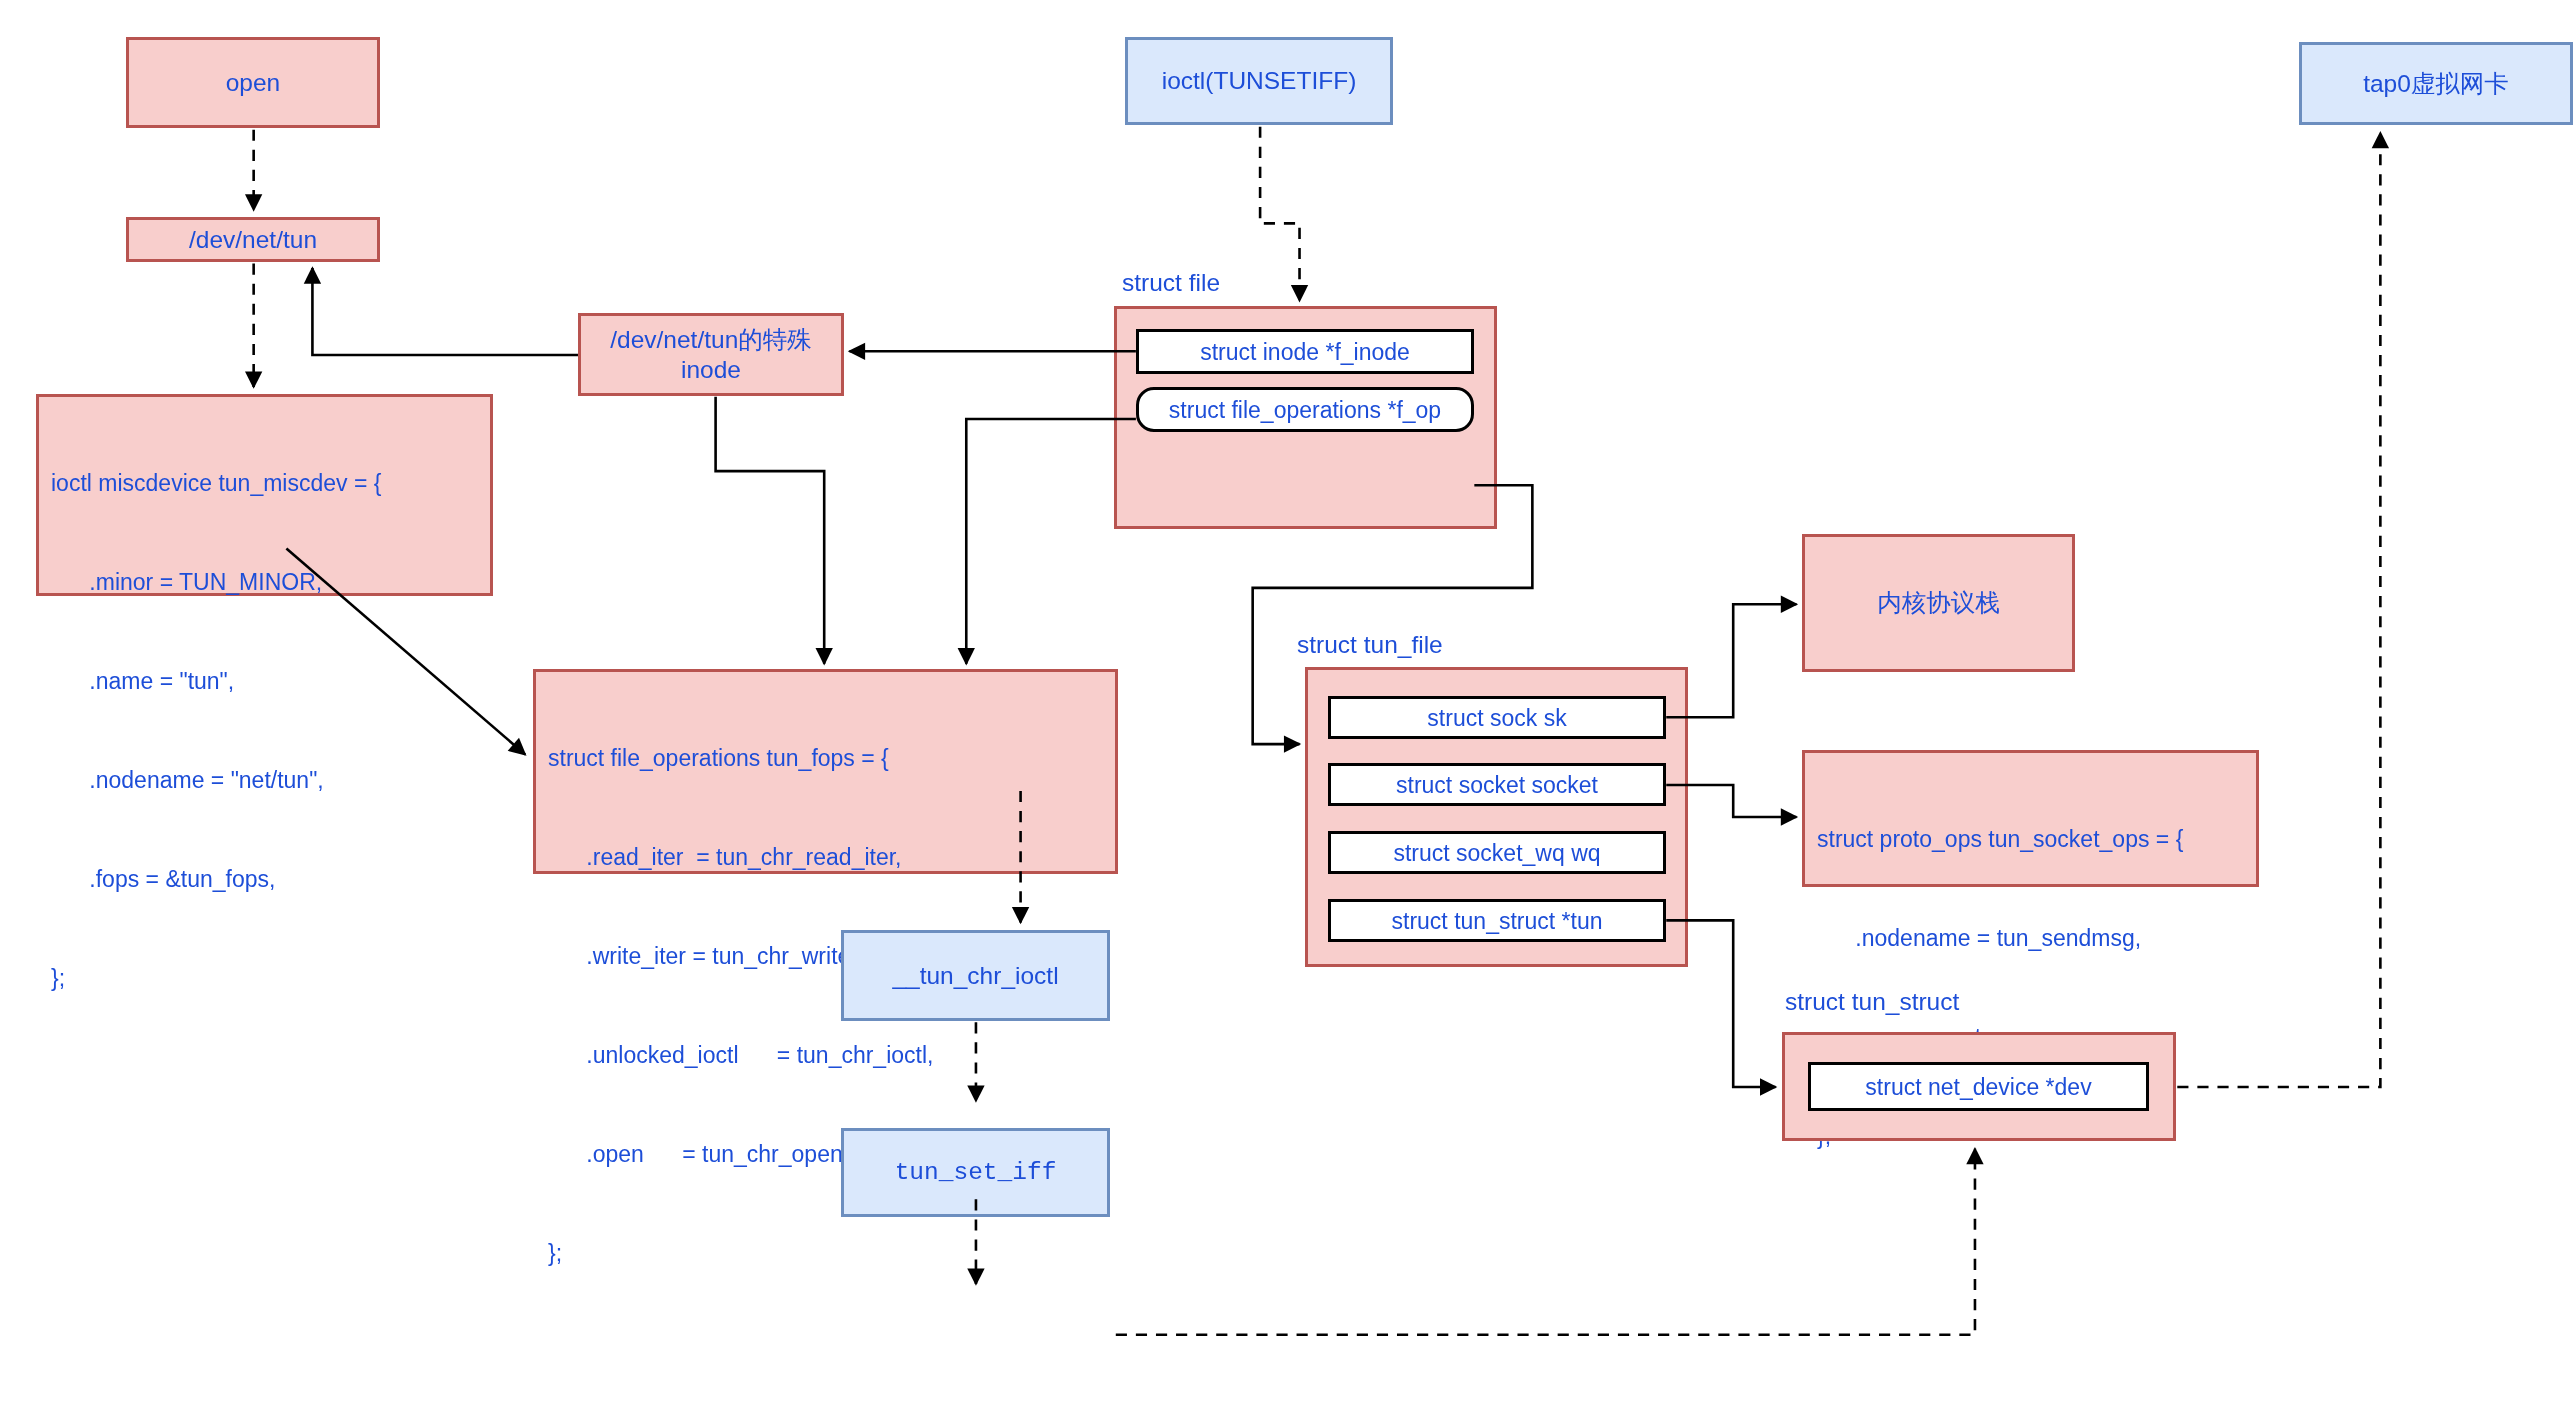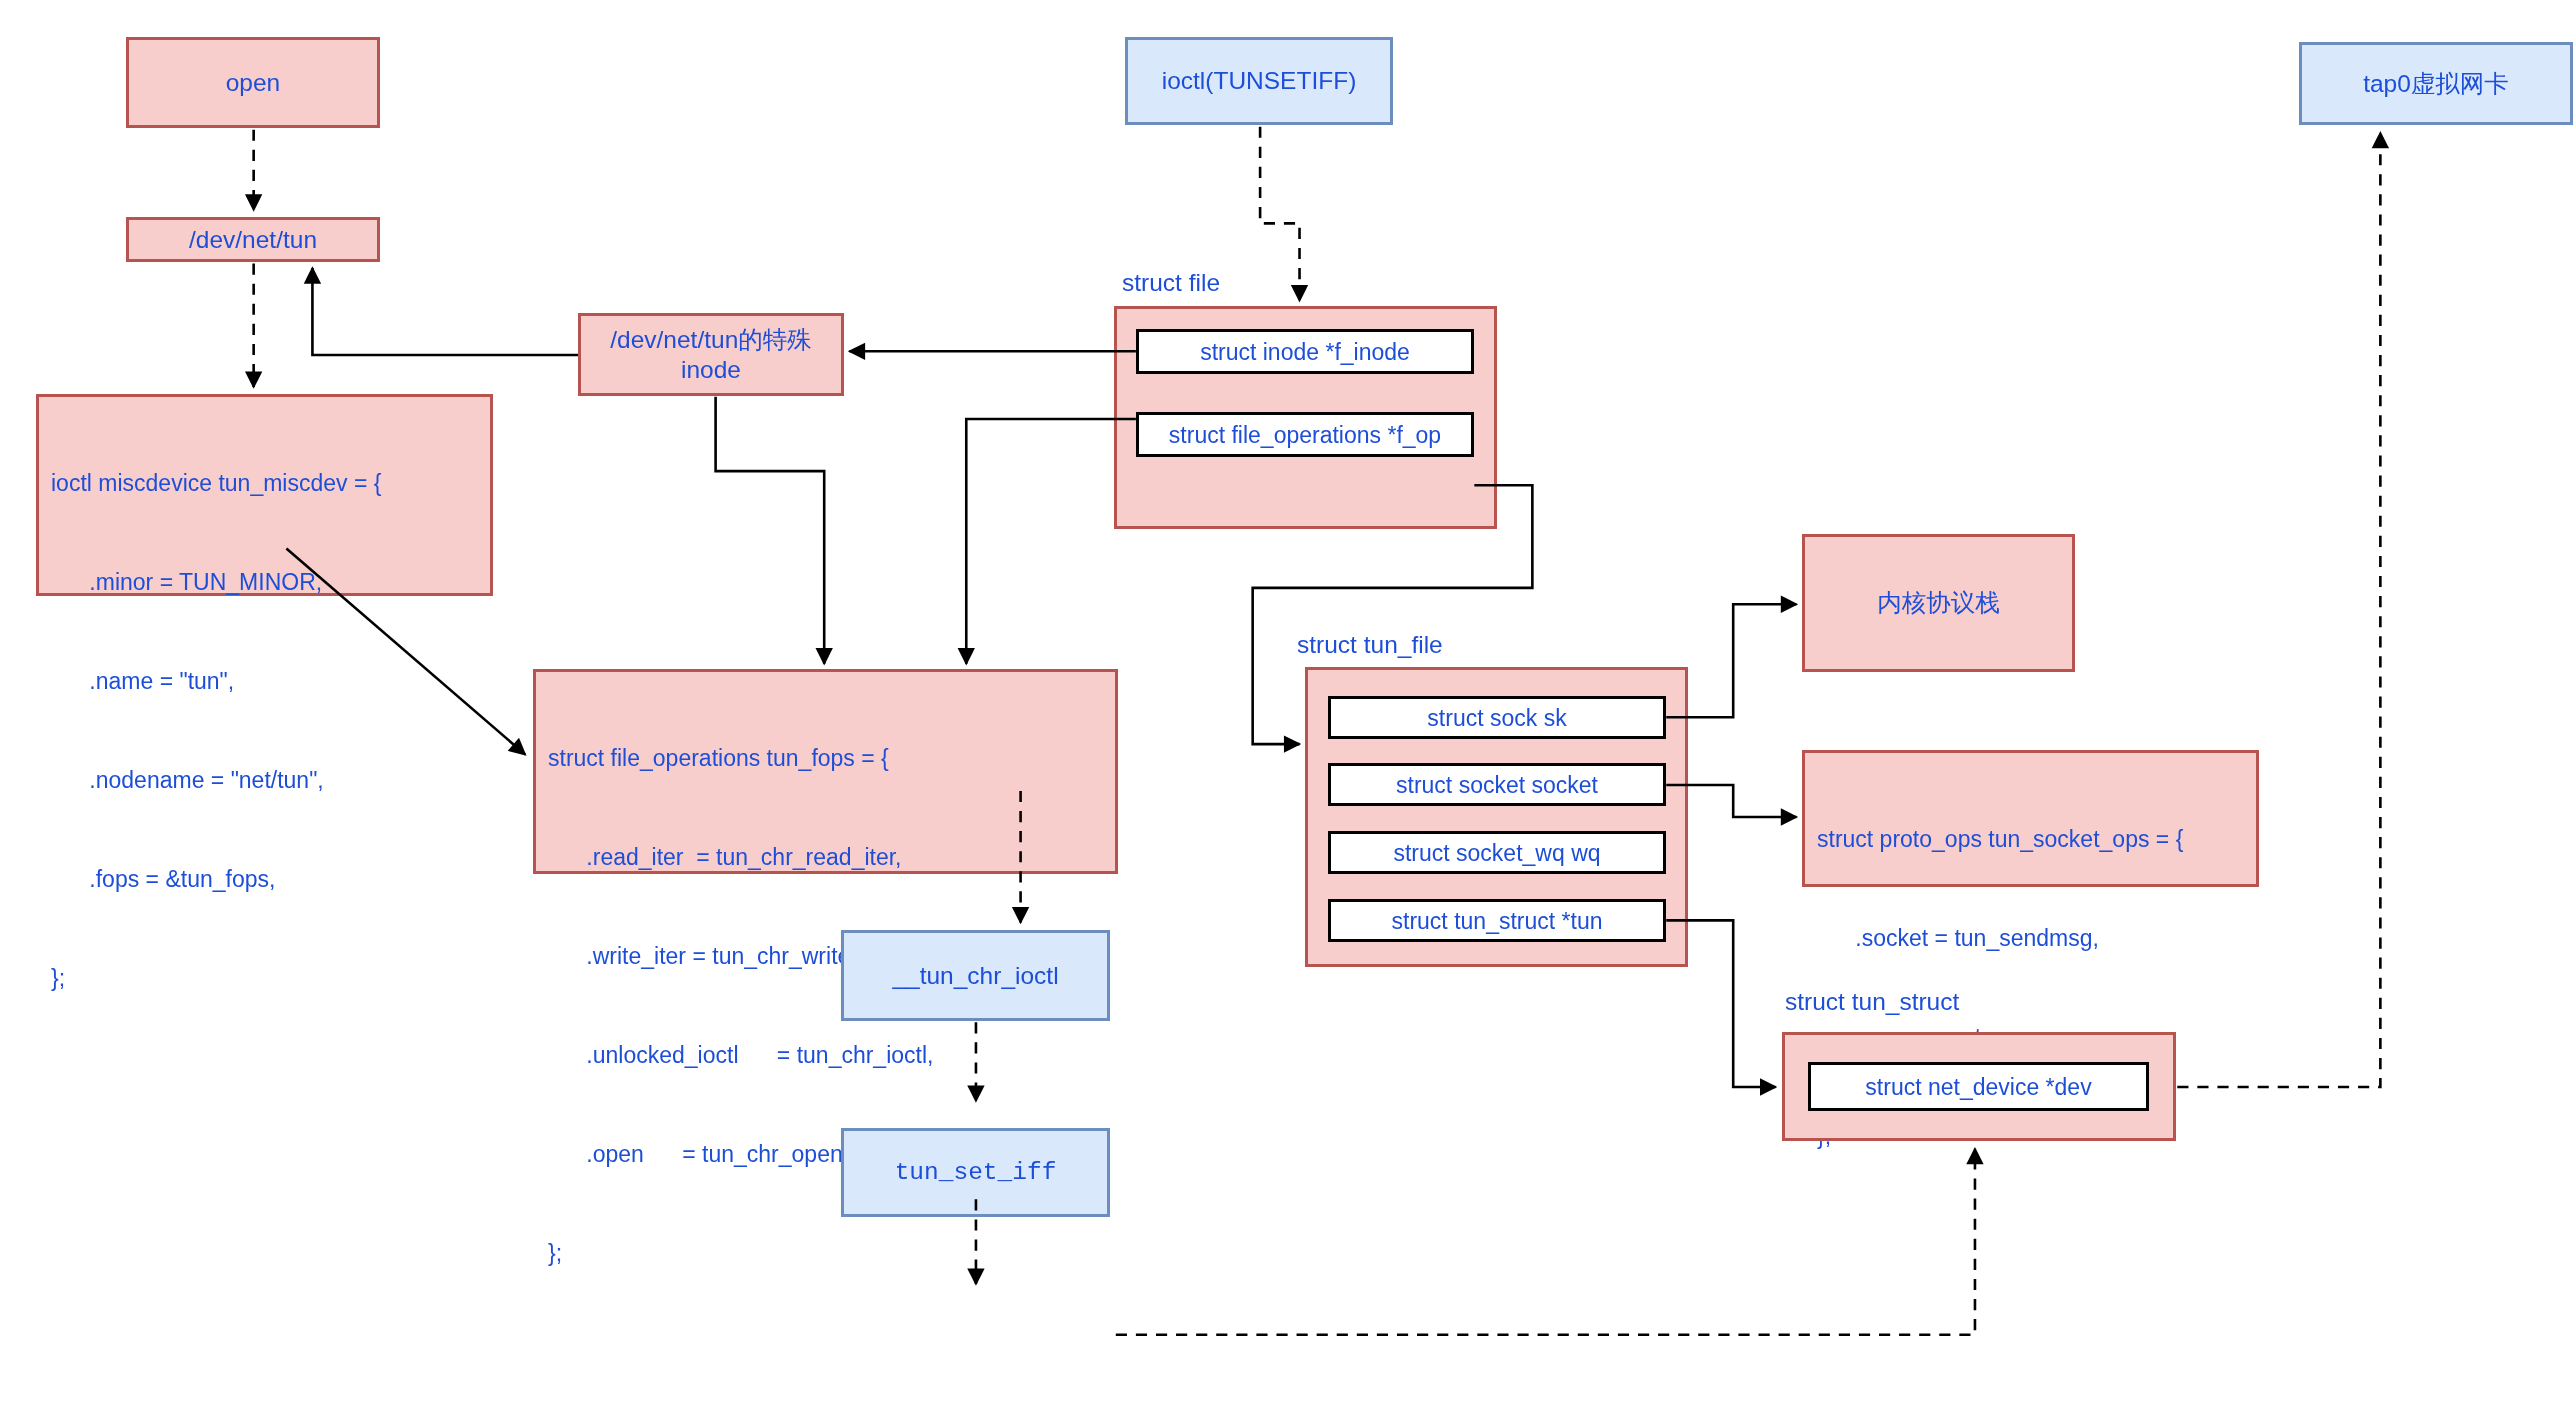--- a/index.html
+++ b/index.html
@@ -45,21 +45,21 @@
   </div>
 
   <div class="box blue center" style="left:1125px;top:37px;width:268px;height:88px;">
     <span>ioctl(TUNSETIFF)</span>
   </div>
 
   <div class="freelabel" style="left:1122px;top:269px;">struct file</div>
 
   <div class="box pink" style="left:1114px;top:306px;width:383px;height:223px;"></div>
   <div class="box whitefield center" style="left:1136px;top:329px;width:338px;height:45px;font-size:23px;">struct inode *f_inode</div>
-  <div class="box whitefield center" style="left:1136px;top:412px;width:338px;height:45px;font-size:23px;">struct file_operations *f_op</div>
+  <div class="box whitefield center" style="left:1136px;top:387px;width:338px;height:45px;font-size:23px;border-radius:18px;">struct file_operations *f_op</div>
 
   <div class="box pink code" style="left:533px;top:669px;width:585px;height:205px;">
     <div>struct file_operations tun_fops = {</div>
     <div>      .read_iter  = tun_chr_read_iter,</div>
     <div>      .write_iter = tun_chr_write_iter,</div>
     <div>      .unlocked_ioctl      = tun_chr_ioctl,</div>
     <div>      .open      = tun_chr_open,</div>
     <div>};</div>
   </div>
 
@@ -76,21 +76,21 @@
   <div class="box whitefield center" style="left:1328px;top:763px;width:338px;height:43px;font-size:23px;">struct socket socket</div>
   <div class="box whitefield center" style="left:1328px;top:831px;width:338px;height:43px;font-size:23px;">struct socket_wq wq</div>
   <div class="box whitefield center" style="left:1328px;top:899px;width:338px;height:43px;font-size:23px;">struct tun_struct  *tun</div>
 
   <div class="box pink center" style="left:1802px;top:534px;width:273px;height:138px;">
     <span>内核协议栈</span>
   </div>
 
   <div class="box pink code" style="left:1802px;top:750px;width:457px;height:137px;">
     <div>struct proto_ops tun_socket_ops = {</div>
-    <div>      .socket = tun_sendmsg,</div>
+    <div>      .nodename = tun_sendmsg,</div>
     <div>      .recvmsg = tun_recvmsg,</div>
     <div>};</div>
   </div>
 
   <div class="freelabel" style="left:1785px;top:988px;">struct tun_struct</div>
   <div class="box pink" style="left:1782px;top:1032px;width:394px;height:109px;"></div>
   <div class="box whitefield center" style="left:1808px;top:1062px;width:341px;height:49px;font-size:23px;">struct net_device *dev</div>
 
   <div class="box blue center" style="left:2299px;top:42px;width:274px;height:83px;">
     <span>tap0虚拟网卡</span>

